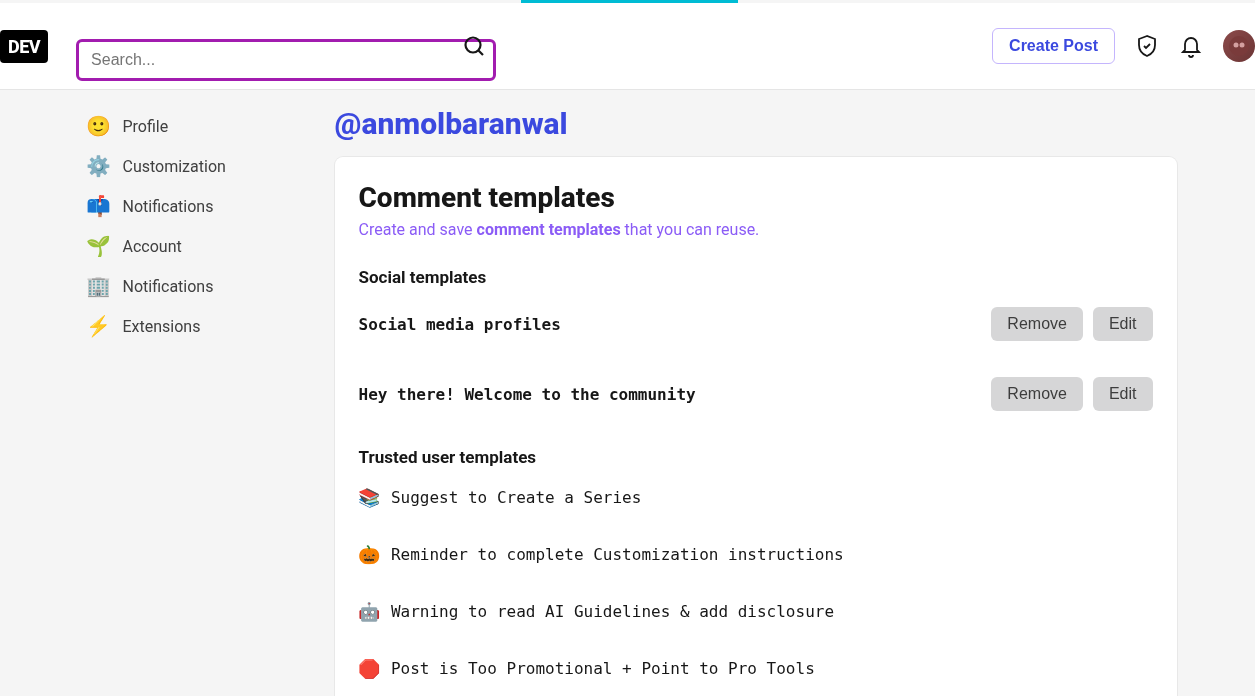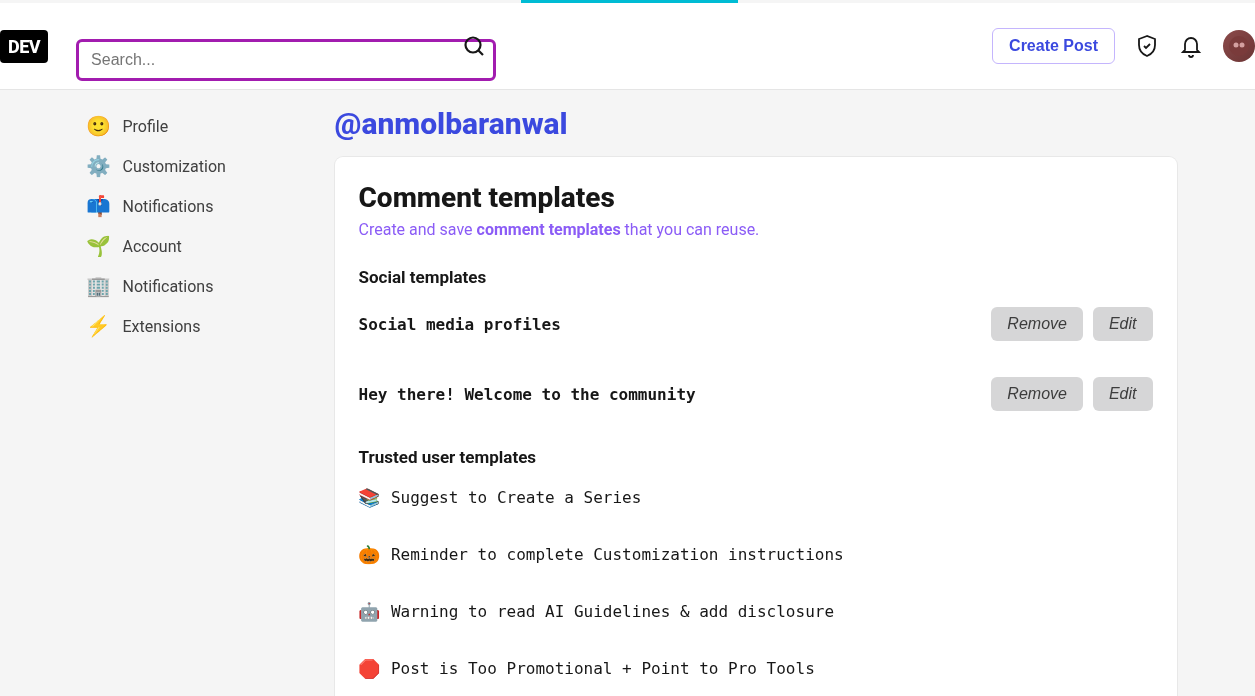--- a/index.html
+++ b/index.html
@@ -157,21 +157,20 @@
     }
     .btn-secondary {
       background: #d6d6d7;
       border: none;
       padding: 8px 16px;
       border-radius: 6px;
       font-size: 16px;
       font-weight: 500;
       color: #3d3d3d;
       cursor: pointer;
-      font-style: italic;
     }
     .trusted-section {
       margin-top: 20px;
     }
     .trusted-row {
       display: flex;
       align-items: center;
       gap: 10px;
       margin-bottom: 36px;
       font-family: "SF Mono", "Consolas", "Monaco", monospace;

